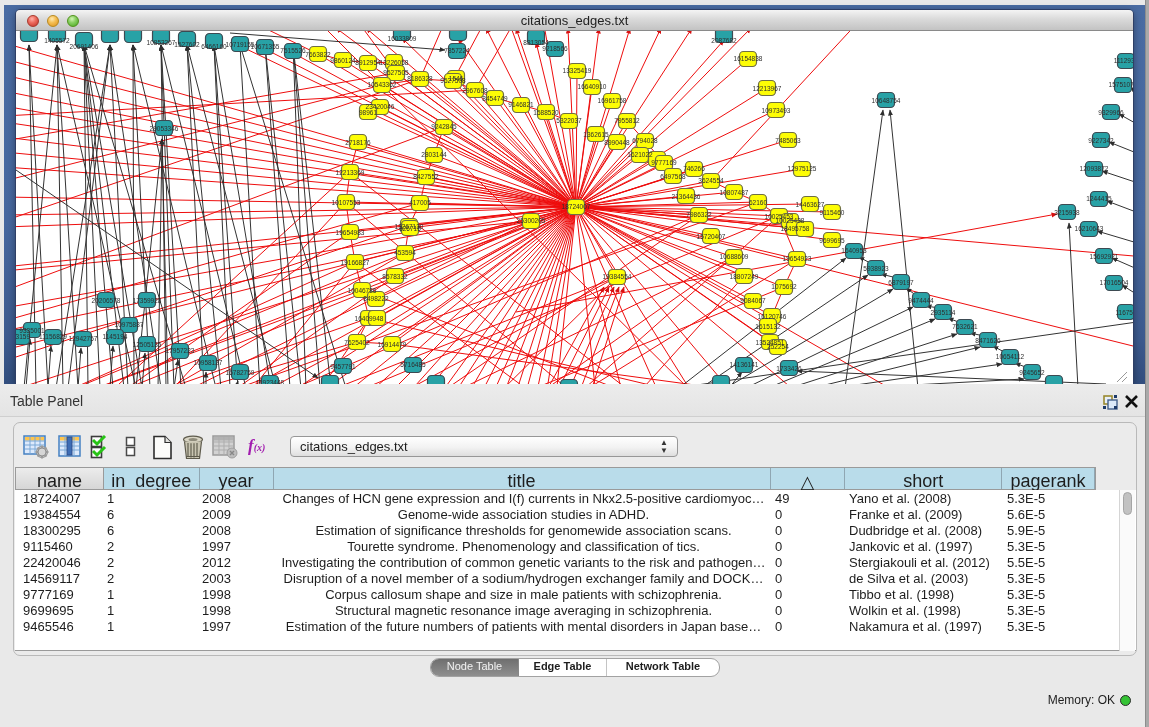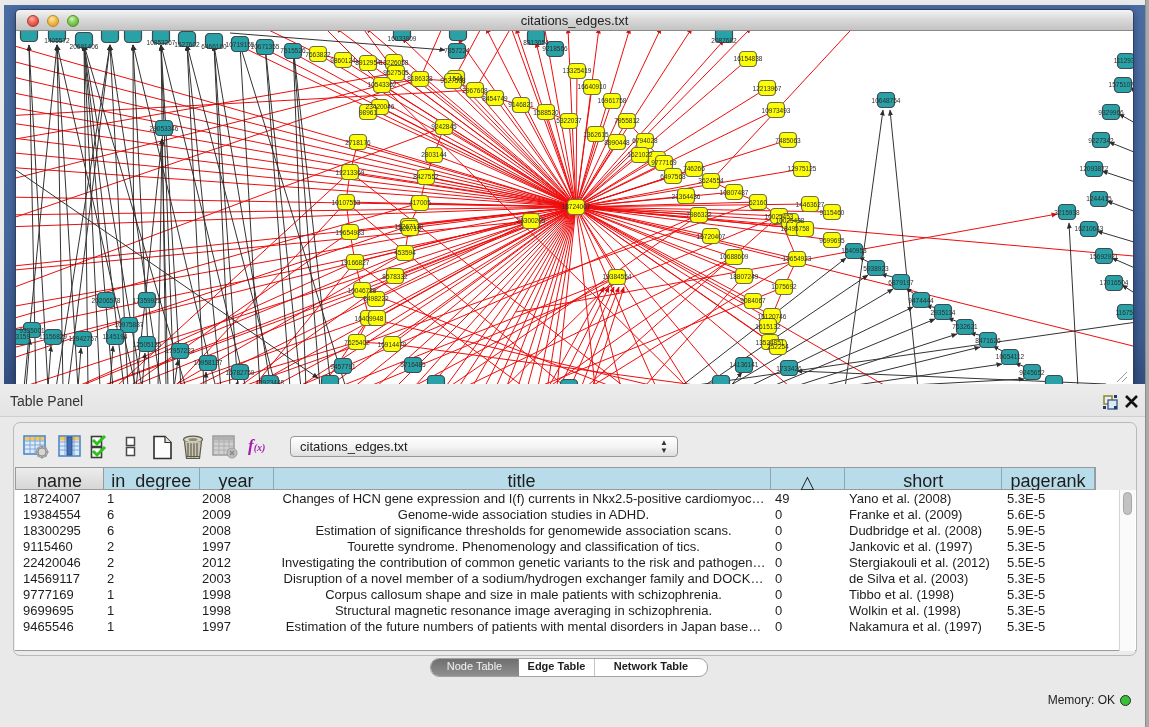--- a/index.html
+++ b/index.html
@@ -749,17 +749,17 @@
 <div class="tr"><span class="c1">9777169</span><span class="c2">1</span><span class="c3">1998</span><span class="c4">Corpus callosum shape and size in male patients with schizophrenia.</span><span class="c5">0</span><span class="c6">Tibbo et al. (1998)</span><span class="c7">5.3E-5</span></div>
 <div class="tr"><span class="c1">9699695</span><span class="c2">1</span><span class="c3">1998</span><span class="c4">Structural magnetic resonance image averaging in schizophrenia.</span><span class="c5">0</span><span class="c6">Wolkin et al. (1998)</span><span class="c7">5.3E-5</span></div>
 <div class="tr"><span class="c1">9465546</span><span class="c2">1</span><span class="c3">1997</span><span class="c4">Estimation of the future numbers of patients with mental disorders in Japan base…</span><span class="c5">0</span><span class="c6">Nakamura et al. (1997)</span><span class="c7">5.3E-5</span></div>
     </div>
     <div id="sbar">
         <div class="thumb"></div>
       </div>
   </div>
   <div id="tabs">
     <div class="sel" style="width:88px">Node Table</div>
-      <div style="width:76px">Edge Table</div>
+      <div style="width:88px">Edge Table</div>
       <div style="width:112px">Network Table</div>
   </div>
   <div id="mem">Memory: OK<i></i></div>
 </div>
 
 </body></html>

